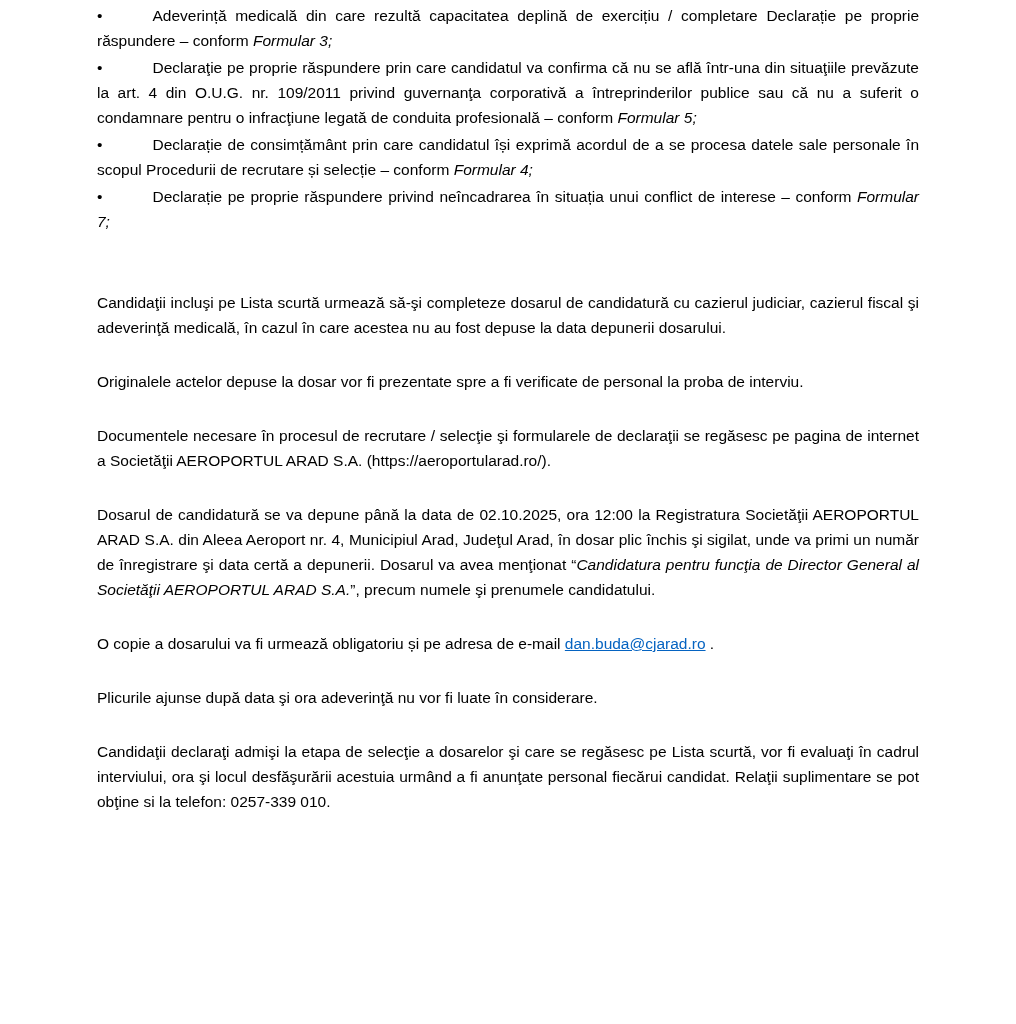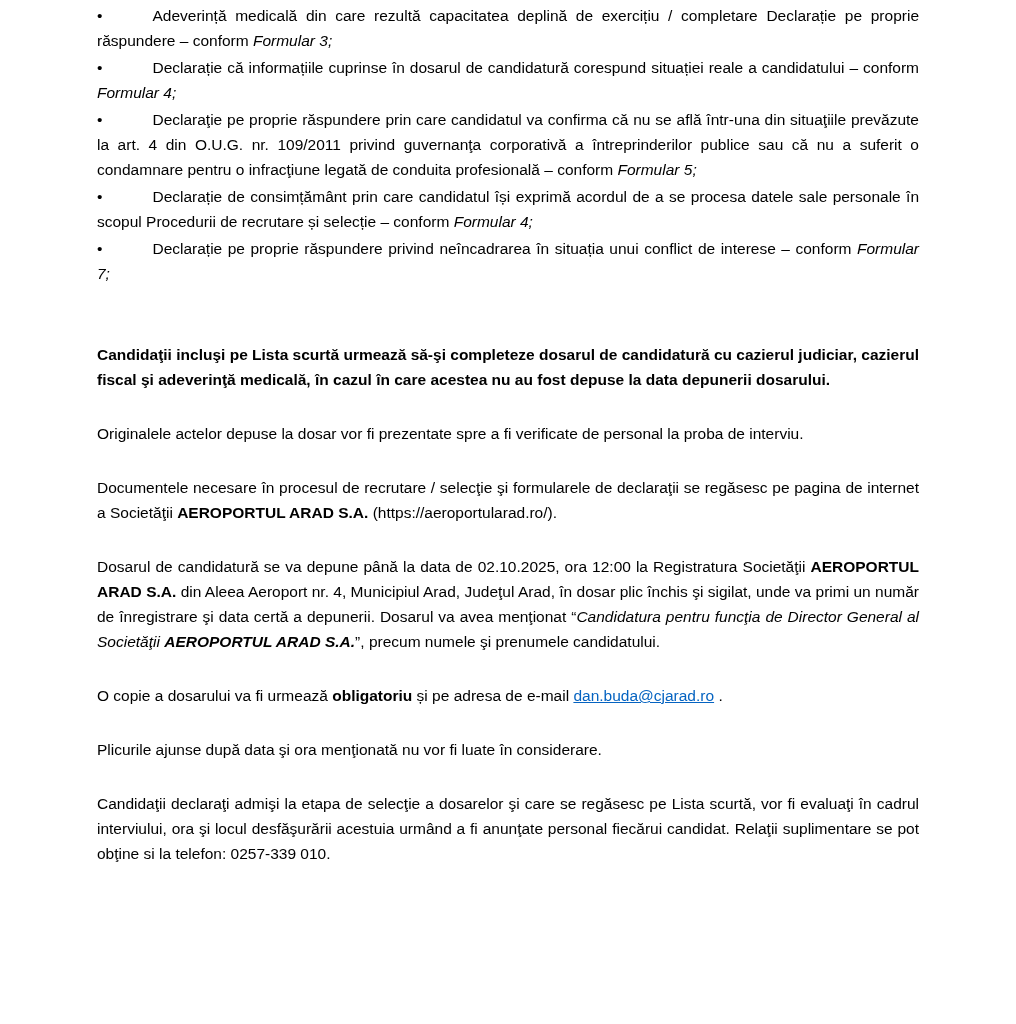--- a/index.html
+++ b/index.html
@@ -31,46 +31,45 @@
   .para.blank {
     min-height: 25px;
   }
   .bullet-glyph {
     display: inline-block;
   }
   .tab {
     display: inline-block;
     width: 50px;
   }
-  .b  { font-weight: bold; }
+  .b  { font-weight: normal; }
   .i  { font-style: italic; }
   a.email-link {
     color: var(--link-color, #0563c1);
     cursor: pointer;
   }
 </style>
 </head>
 <body>
 
 <div class="page">
   <div id="doc-content">
       <p class="para"><span class="bullet-glyph">•</span><span class="tab"></span><span>Adeverință medicală din care rezultă capacitatea deplină de exercițiu / completare Declarație pe proprie răspundere – conform </span><span class="i">Formular 3;</span></p>
-      <p class="para"><span class="bullet-glyph">•</span><span class="tab"></span><span>Declarație că informațiile cuprinse în dosarul de candidatură corespund situației reale a candidatului – conform </span><span class="i">Formular 4;</span></p>
       <p class="para"><span class="bullet-glyph">•</span><span class="tab"></span><span>Declaraţie pe proprie răspundere prin care candidatul va confirma că nu se află într-una din situaţiile prevăzute la art. 4 din O.U.G. nr. 109/2011 privind guvernanţa corporativă a întreprinderilor publice sau că nu a suferit o condamnare pentru o infracţiune legată de conduita profesională – conform </span><span class="i">Formular 5;</span></p>
       <p class="para"><span class="bullet-glyph">•</span><span class="tab"></span><span>Declarație de consimțământ prin care candidatul își exprimă acordul de a se procesa datele sale personale în scopul Procedurii de recrutare și selecție – conform </span><span class="i">Formular 4;</span></p>
       <p class="para"><span class="bullet-glyph">•</span><span class="tab"></span><span>Declarație pe proprie răspundere privind neîncadrarea în situația unui conflict de interese – conform </span><span class="i">Formular 7;</span></p>
       <p class="para blank"></p>
       <p class="para blank"></p>
       <p class="para"><span class="b">Candidaţii incluşi pe Lista scurtă urmează să-şi completeze dosarul de candidatură cu cazierul judiciar, cazierul fiscal şi adeverinţă medicală, în cazul în care acestea nu au fost depuse la data depunerii dosarului.</span></p>
       <p class="para blank"></p>
       <p class="para"><span>Originalele actelor depuse la dosar vor fi prezentate spre a fi verificate de personal la proba de interviu.</span></p>
       <p class="para blank"></p>
       <p class="para"><span>Documentele necesare în procesul de recrutare / selecţie şi formularele de declaraţii se regăsesc pe pagina de internet a Societăţii </span><span class="b">AEROPORTUL ARAD S.A.</span><span> (https://aeroportularad.ro/).</span></p>
       <p class="para blank"></p>
       <p class="para"><span>Dosarul de candidatură se va depune până la data de 02.10.2025, ora 12:00 la Registratura Societăţii </span><span class="b">AEROPORTUL ARAD S.A.</span><span> din Aleea Aeroport nr. 4, Municipiul Arad, Judeţul Arad, în dosar plic închis şi sigilat, unde va primi un număr de înregistrare şi data certă a depunerii. Dosarul va avea menţionat “</span><span class="i">Candidatura pentru funcţia de Director General al Societăţii </span><span class="b i">AEROPORTUL ARAD S.A.</span><span>”, precum numele şi prenumele candidatului.</span></p>
       <p class="para blank"></p>
       <p class="para"><span>O copie a dosarului va fi urmează </span><span class="b">obligatoriu</span><span> și pe adresa de e-mail </span><a class="email-link" href="#">dan.buda@cjarad.ro</a><span> .</span></p>
       <p class="para blank"></p>
-      <p class="para"><span>Plicurile ajunse după data şi ora menţionată nu vor fi luate în considerare.</span></p>
+      <p class="para"><span>Plicurile ajunse după data şi ora adeverinţă nu vor fi luate în considerare.</span></p>
       <p class="para blank"></p>
       <p class="para"><span>Candidaţii declaraţi admişi la etapa de selecţie a dosarelor şi care se regăsesc pe Lista scurtă, vor fi evaluaţi în cadrul interviului, ora şi locul desfăşurării acestuia urmând a fi anunţate personal fiecărui candidat. Relaţii suplimentare se pot obţine si la telefon: 0257-339 010.</span></p>
     </div>
 </div>
 
 </body></html>

